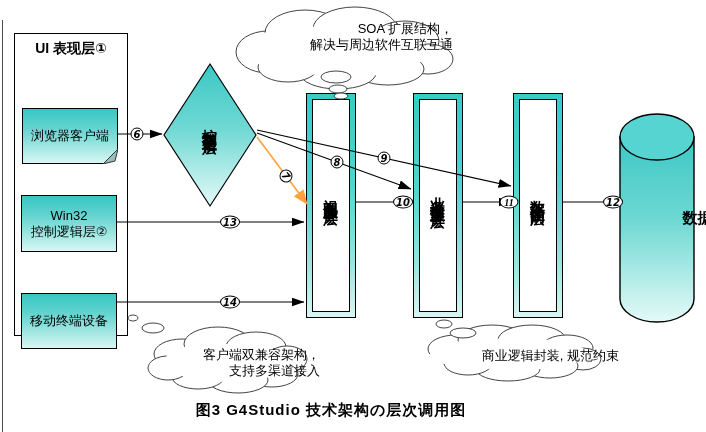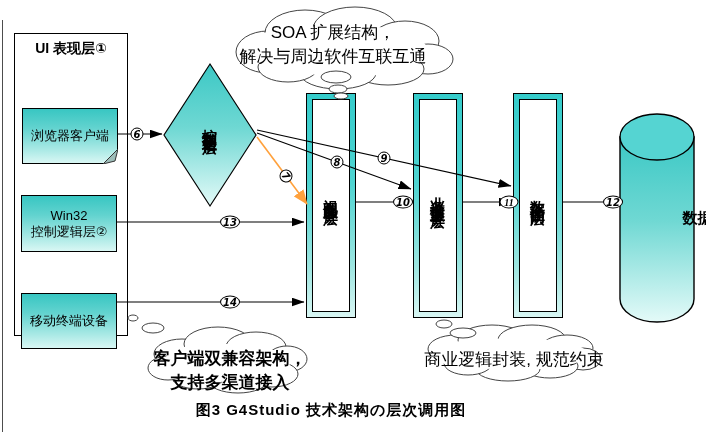--- a/index.html
+++ b/index.html
@@ -38,25 +38,25 @@
   .frame-2{left:413px;top:93px;}
   .frame-3{left:513px;top:93px;}
   .vtext{
     writing-mode:vertical-rl;text-orientation:upright;
     font-weight:bold;font-size:15px;letter-spacing:3px;line-height:1;white-space:nowrap;
   }
   .diamond-label{left:210px;top:135px;transform:translate(-50%,-50%);z-index:4;}
   .db-label{left:657px;top:218px;transform:translate(-50%,-50%);font-weight:bold;font-size:15px;white-space:nowrap;z-index:4;margin-left:48px;}
   
   .cloud-text{
-    text-align:center;font-size:17px;line-height:24px;white-space:pre-line;z-index:4;
+    text-align:right;font-size:13px;line-height:16px;white-space:pre-line;z-index:4;
     transform:translateX(-50%);
   }
   .cloud-text-top{left:333px;top:21px;width:240px;}
-  .cloud-text-bl{left:230px;top:347px;width:180px;font-weight:bold;}
+  .cloud-text-bl{left:230px;top:347px;width:180px;}
   .cloud-text-br{left:514px;top:348px;width:210px;}
   
   .num{
     z-index:5;transform:translate(-50%,-50%);
     min-width:13px;height:13px;box-sizing:border-box;padding:0 2px;
     border:1px solid #000;border-radius:50%;background:#fff;
     font-style:italic;font-weight:bold;font-size:10px;line-height:11px;text-align:center;
     font-family:"DejaVu Sans",sans-serif;
   }
   .num-wide{min-width:19px;margin-left:24px;}

